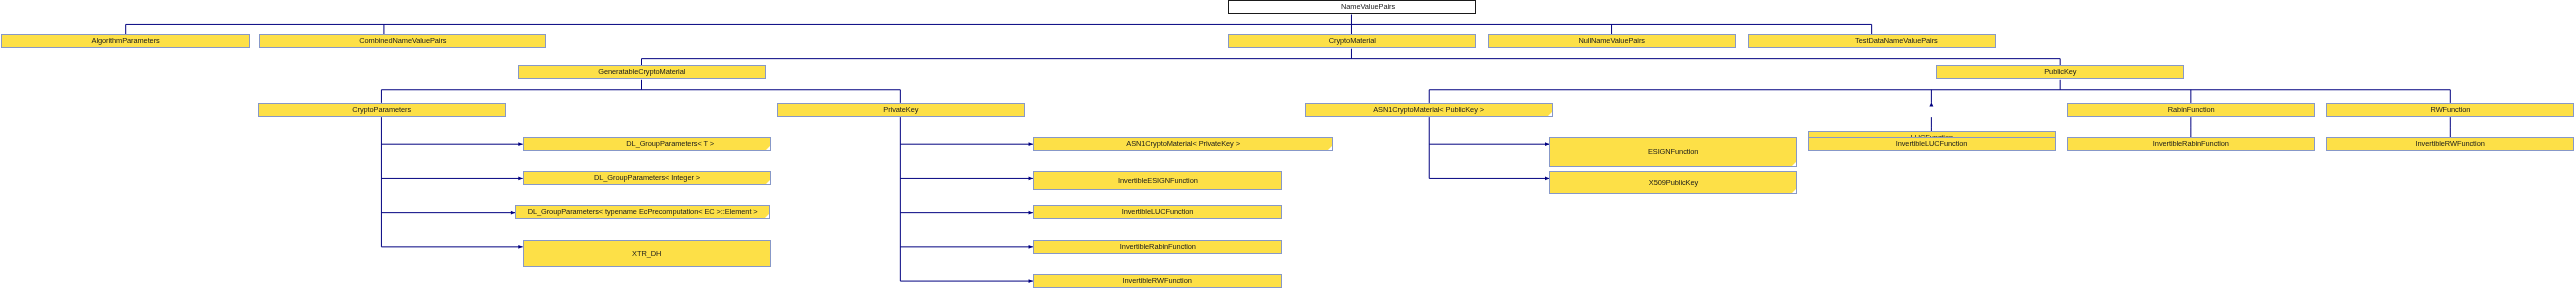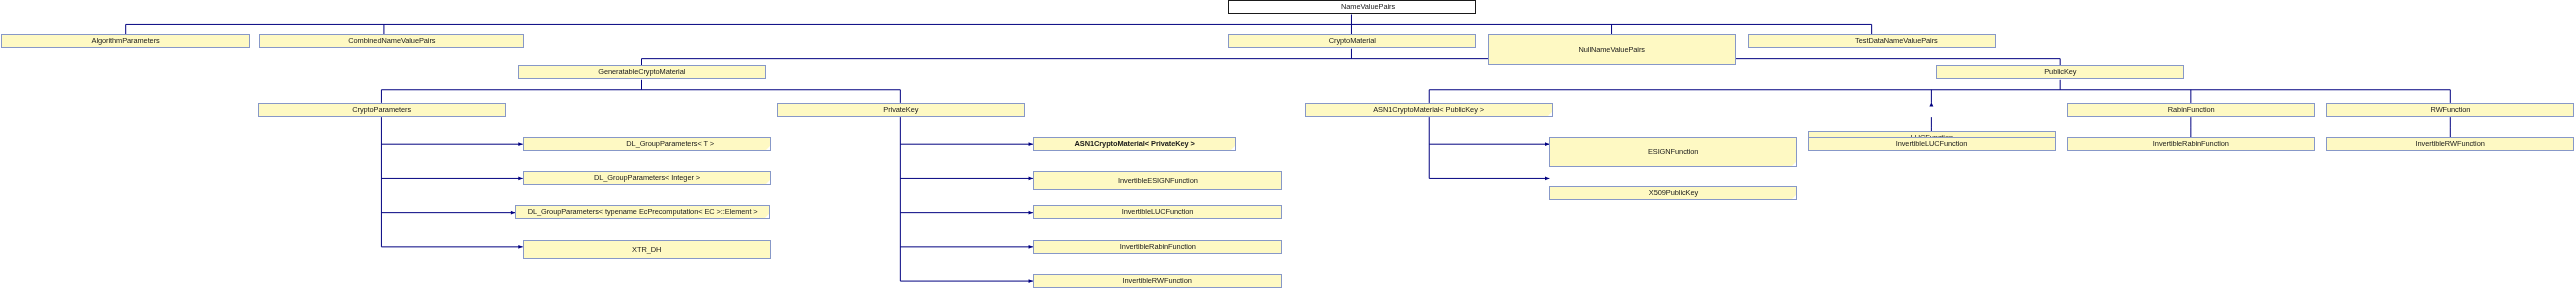--- a/index.html
+++ b/index.html
@@ -24,21 +24,21 @@
     height: 294px;
     pointer-events: none;
   }
   .node {
     position: absolute;
     box-sizing: border-box;
     display: flex;
     align-items: center;
     justify-content: center;
     border: 0.6px solid #8798c8;
-    background: #fef9c3;
+    background: #fde047;
     color: #1a1a1a;
     font-size: 8px;
     line-height: 1;
     letter-spacing: -0.1px;
     white-space: nowrap;
     overflow: hidden;
   }
   .node.root {
     background: #ffffff;
     border: 0.6px solid #1a1a1a;
@@ -146,27 +146,27 @@
       <line x1="3938" y1="204" x2="3938" y2="220" stroke="#000080" stroke-width="1.6"></line>
       <polygon points="3934.8,226 3941.2,226 3938,219" fill="#000080"></polygon>
     </svg>
   <div id="node-layer">
       <div class="node root" style="left: 1228px; top: 0px; width: 248px; height: 14.3px;">
         <span>NameValuePairs</span>
       </div>
       <div class="node" style="left: 1.2px; top: 34px; width: 249px; height: 14.3px;">
         <span>AlgorithmParameters</span>
       </div>
-      <div class="node" style="left: 259px; top: 34px; width: 265px; height: 14.3px;">
+      <div class="node" style="left: 259px; top: 34px; width: 287px; height: 14.3px;">
         <span>CombinedNameValuePairs</span>
       </div>
       <div class="node" style="left: 1228px; top: 34px; width: 248px; height: 14.3px;">
         <span>CryptoMaterial</span>
       </div>
-      <div class="node" style="left: 1488px; top: 34px; width: 248px; height: 31px; align-items: center;">
+      <div class="node" style="left: 1488px; top: 34px; width: 248px; height: 14px; align-items: center;">
         <span>NullNameValuePairs</span>
       </div>
       <div class="node" style="left: 1748px; top: 34px; width: 248px; height: 14.3px; padding-left: 48px;">
         <span>TestDataNameValuePairs</span>
       </div>
       <div class="node" style="left: 518px; top: 65px; width: 248px; height: 14.3px;">
         <span>GeneratableCryptoMaterial</span>
       </div>
       <div class="node" style="left: 1936px; top: 65px; width: 248px; height: 14.3px;">
         <span>PublicKey</span>
@@ -185,51 +185,51 @@
       </div>
       <div class="node" style="left: 2067px; top: 103px; width: 248px; height: 14.3px;">
         <span>RabinFunction</span>
       </div>
       <div class="node" style="left: 2326px; top: 103px; width: 248px; height: 14.3px;">
         <span>RWFunction</span>
       </div>
       <div class="node tmpl" style="left: 523px; top: 137px; width: 248px; height: 14.3px; padding-left: 47px;">
         <span>DL_GroupParameters&lt; T &gt;</span>
       </div>
-      <div class="node tmpl" style="left: 1033px; top: 137px; width: 203px; height: 14.3px; font-weight: bold;">
+      <div class="node tmpl" style="left: 1033px; top: 137px; width: 300px; height: 14.3px;">
         <span>ASN1CryptoMaterial&lt; PrivateKey &gt;</span>
       </div>
       <div class="node tmpl" style="left: 1549px; top: 137px; width: 248px; height: 30px;">
         <span>ESIGNFunction</span>
       </div>
       <div class="node" style="left: 1808px; top: 137px; width: 248px; height: 14.3px;">
         <span>InvertibleLUCFunction</span>
       </div>
       <div class="node" style="left: 2067px; top: 137px; width: 248px; height: 14.3px;">
         <span>InvertibleRabinFunction</span>
       </div>
       <div class="node" style="left: 2326px; top: 137px; width: 248px; height: 14.3px;">
         <span>InvertibleRWFunction</span>
       </div>
       <div class="node tmpl" style="left: 523px; top: 171px; width: 248px; height: 14.3px;">
         <span>DL_GroupParameters&lt; Integer &gt;</span>
       </div>
       <div class="node" style="left: 1033px; top: 171px; width: 249px; height: 19px;">
         <span>InvertibleESIGNFunction</span>
       </div>
-      <div class="node tmpl" style="left: 1549px; top: 186px; width: 248px; height: 14px;">
+      <div class="node tmpl" style="left: 1549px; top: 171px; width: 248px; height: 23px;">
         <span>X509PublicKey</span>
       </div>
       <div class="node tmpl" style="left: 515px; top: 205px; width: 255px; height: 14.3px;">
         <span>DL_GroupParameters&lt; typename EcPrecomputation&lt; EC &gt;::Element &gt;</span>
       </div>
       <div class="node" style="left: 1033px; top: 205px; width: 249px; height: 14.3px;">
         <span>InvertibleLUCFunction</span>
       </div>
-      <div class="node" style="left: 523px; top: 240px; width: 248px; height: 19px;">
+      <div class="node" style="left: 523px; top: 240px; width: 248px; height: 27px;">
         <span>XTR_DH</span>
       </div>
       <div class="node" style="left: 1033px; top: 240px; width: 249px; height: 14.3px;">
         <span>InvertibleRabinFunction</span>
       </div>
       <div class="node" style="left: 1033px; top: 274px; width: 249px; height: 14.3px;">
         <span>InvertibleRWFunction</span>
       </div>
     </div>
 </div>

